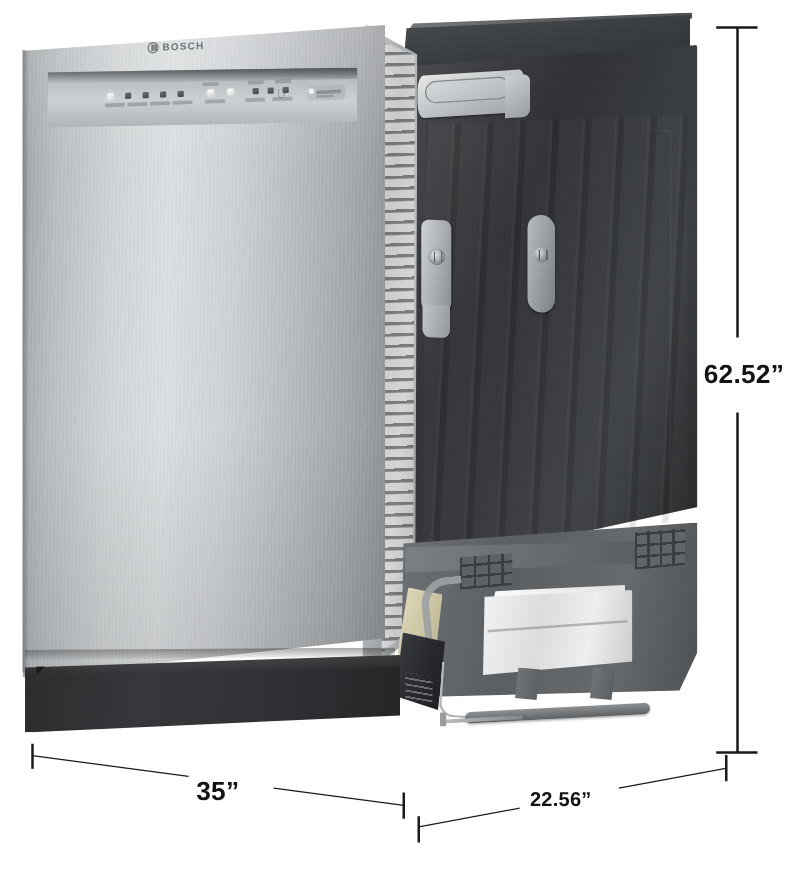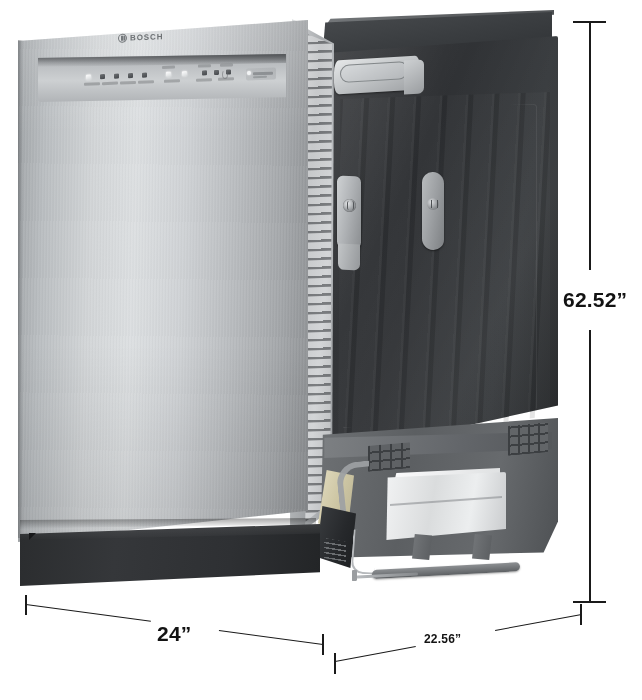--- a/index.html
+++ b/index.html
@@ -365,21 +365,21 @@
   .tick-h { height: 1.8px; background: #1a1a1a; position: absolute; }
   .tick-v { width: 1.8px; background: #1a1a1a; position: absolute; }
   .diag { position: absolute; height: 0; border-top: 1.6px solid #1a1a1a; transform-origin: 0 0; }
 
   .dim-label {
     position: absolute; color: #131313;
     font-family: "Liberation Sans", sans-serif;
     font-size: 21px; font-weight: 600; letter-spacing: .2px;
     white-space: nowrap;
   }
-  .dim-label.small { font-size: 12px; }
+  .dim-label.small { font-size: 16px; }
 </style>
 </head>
 <body>
 
 <div id="stage">
 
   <div id="appliance">
 
     <div class="top-deck-edge"></div>
     <div class="top-deck"></div>
@@ -482,21 +482,21 @@
     <div class="tick-h" style="left:573px; top:21px; width:33px;"></div>
     <div class="tick-h" style="left:573px; top:601px; width:33px;"></div>
     <div class="dim-label" style="left:563px; top:288px;">62.52”</div>
   </div>
 
   <div>
     <div class="diag" style="left:26px; top:604px; width:126px; transform: rotate(7.6deg);"></div>
     <div class="diag" style="left:219px; top:630px; width:105px; transform: rotate(7.6deg);"></div>
     <div class="tick-v" style="left:25px; top:595px; height:20px;"></div>
     <div class="tick-v" style="left:322px; top:634px; height:21px;"></div>
-    <div class="dim-label" style="left:157px; top:622px;">24”</div>
+    <div class="dim-label" style="left:157px; top:622px;">35”</div>
   </div>
 
   <div>
     <div class="diag" style="left:335px; top:661px; width:82px; transform: rotate(-10.5deg);"></div>
     <div class="diag" style="left:495px; top:630px; width:88px; transform: rotate(-10.5deg);"></div>
     <div class="tick-v" style="left:334px; top:653px; height:21px;"></div>
     <div class="tick-v" style="left:580px; top:604px; height:21px;"></div>
     <div class="dim-label small" style="left:424px; top:632px;">22.56”</div>
   </div>
 

